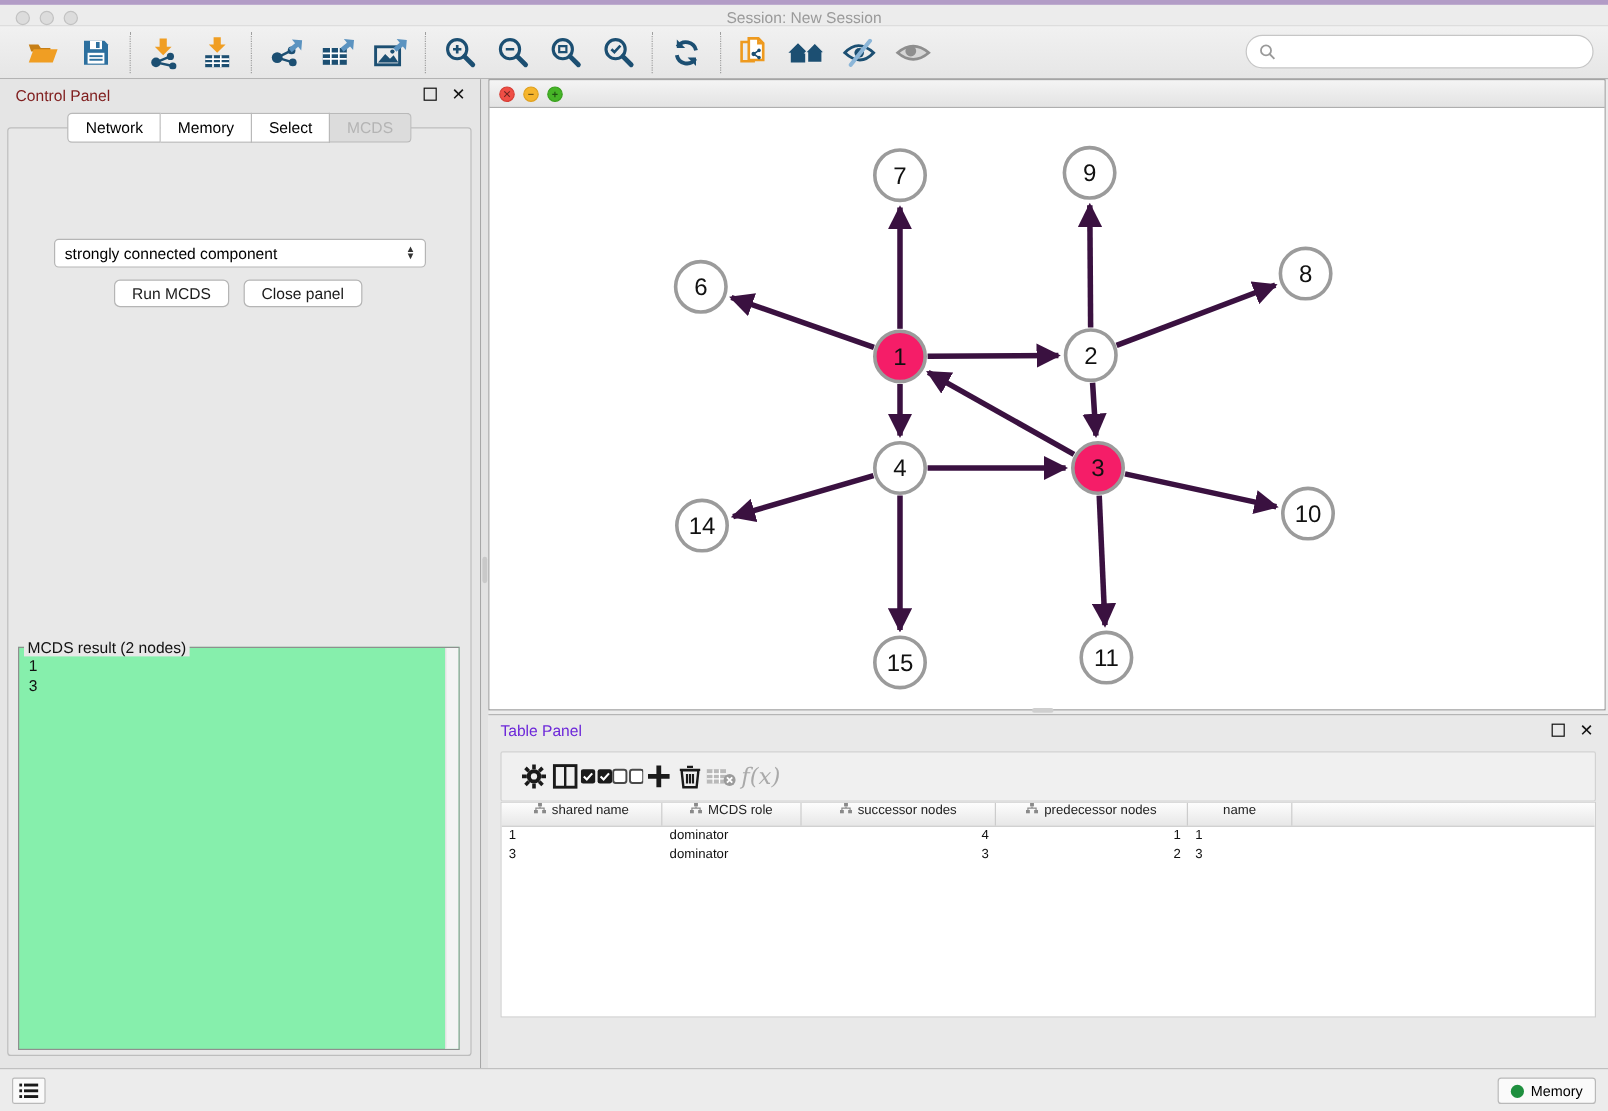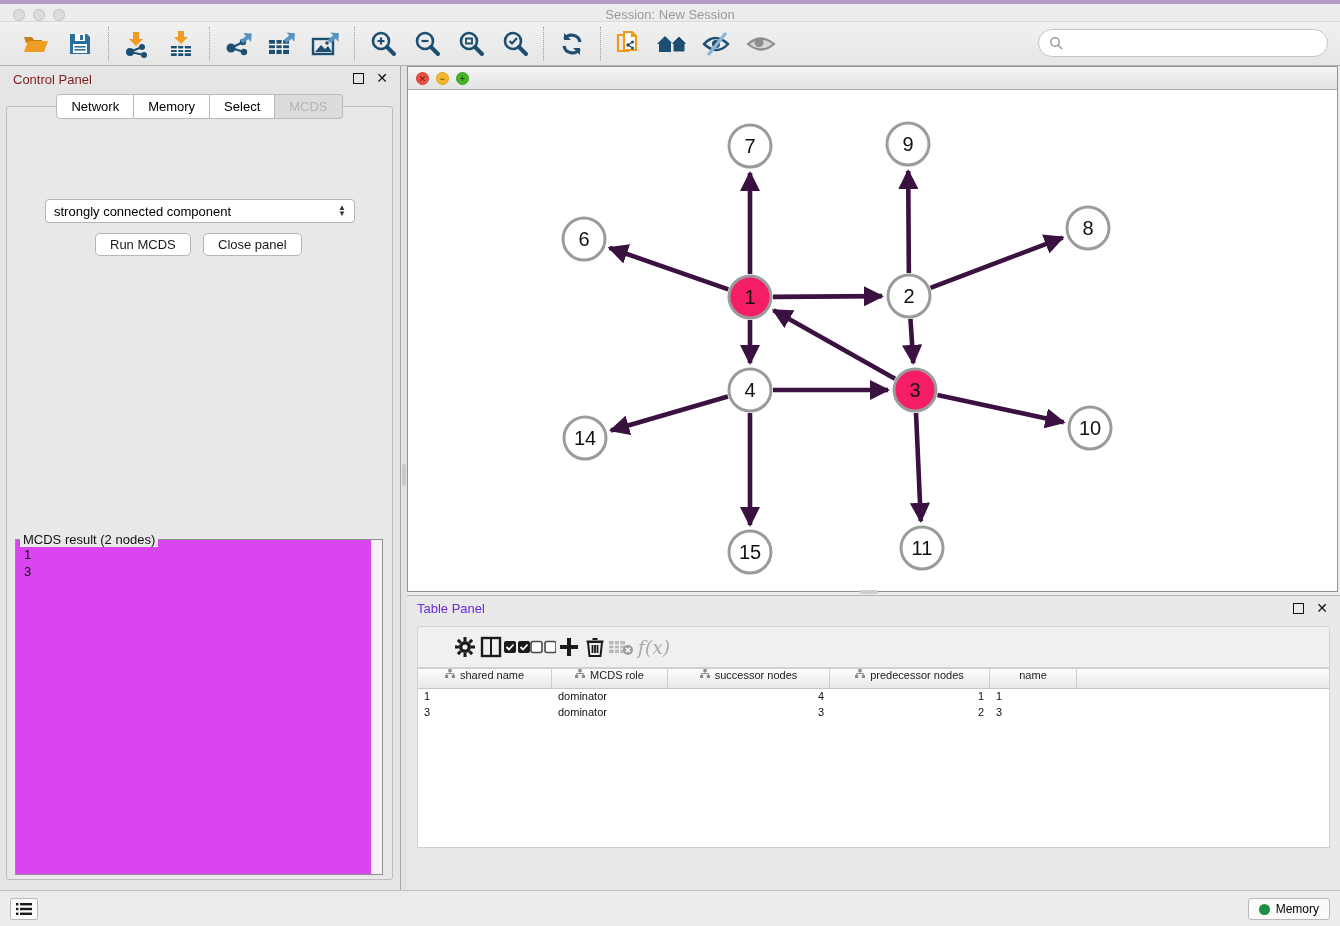--- a/index.html
+++ b/index.html
@@ -41,21 +41,21 @@
   .cp-tab:last-child { border-radius:0 4px 4px 0; }
   .cp-tab.active { background:#dcdcdc; color:#b4b4b4; }
   #opt-label { position:absolute; left:0; width:100%; top:70px; text-align:center; font-size:13px; color:#1a1a1a; }
   #criterion-select { position:absolute; left:38px; top:92px; width:310px; height:24px;
     background:#fff; border:1px solid #b5b5b5; border-radius:4px; font-size:13px;
     display:flex; align-items:center; padding:0 8px; cursor:pointer; }
   #criterion-select .stepper { margin-left:auto; display:flex; flex-direction:column; line-height:6px; font-size:8px; color:#333; }
   .cp-btn { position:absolute; top:126px; height:23px; background:#fff; border:1px solid #b5b5b5;
     border-radius:5px; font-size:13px; padding:0 14px; cursor:pointer; color:#1a1a1a; }
   #mcds-result { position:absolute; left:8px; right:9px; top:432px; bottom:4px;
-    border:1px solid #8f8f8f; background:#d946ef; }
+    border:1px solid #8f8f8f; background:#86efac; }
   #mcds-result .legend { position:absolute; top:-8px; left:4px; background:#e8e8e8;
     font-size:13px; padding:0 3px; color:#111; }
   #mcds-result pre { font-family:"Liberation Sans","DejaVu Sans",sans-serif;
     font-size:13px; padding:6px 8px; color:#111; line-height:17px; }
   #mcds-result .vscroll { position:absolute; right:0; top:0; bottom:0; width:11px;
     background:#f4f4f4; border-left:1px solid #e0e0e0; }
   
   #v-splitter { position:absolute; left:401px; top:66px; width:6px; height:824px; background:#e2e2e2; cursor:col-resize; }
   #v-splitter .grip { position:absolute; top:398px; left:1px; width:4px; height:22px; background:#c9c9c9; border-radius:2px; }
   
@@ -68,21 +68,21 @@
     font-size:9px; font-weight:bold; color:rgba(0,0,0,.55); text-align:center; line-height:13px; cursor:pointer; }
   #graph-canvas { position:absolute; left:0; top:23px; width:929px; height:501px; background:#fff; }
   #h-splitter-grip { position:absolute; left:860px; top:590px; width:18px; height:4px; background:#cfcfcf; border-radius:2px; }
   
   #table-panel { position:absolute; left:407px; top:595px; width:933px; height:295px;
     background:#e9e9e9; border-top:1px solid #b5b5b5; }
   #tp-header { position:absolute; left:0; top:0; width:100%; height:26px; }
   #tp-header .tp-title { position:absolute; left:10px; top:5px; font-size:13px; color:#6d28d9; }
   #tp-toolbar { position:absolute; left:10px; right:10px; top:30px; height:42px;
     background:#f0f0f0; border:1px solid #d2d2d2; border-radius:2px;
-    display:flex; align-items:center; padding-left:34px; }
+    display:flex; align-items:center; padding-left:14px; }
   .tpt-btn { display:flex; align-items:center; justify-content:center; width:26px; height:26px; cursor:pointer; }
   .fx { font-family:"DejaVu Serif",serif; font-style:italic; font-size:19px; color:#a9a9a9; }
   #data-table { position:absolute; left:10px; right:10px; top:72px; bottom:42px; background:#fff; border:1px solid #cfcfcf; overflow:hidden; }
   #table-head { display:flex; height:20px; background:linear-gradient(#fdfdfd,#e7e7e7); border-bottom:1px solid #c6c6c6; }
   .th-cell { display:flex; align-items:flex-start; justify-content:center; gap:5px; font-size:11px; color:#222;
     border-right:1px solid #cccccc; height:100%; cursor:pointer; }
   .tr-row { display:flex; height:16px; font-size:11px; color:#111; }
   .td-cell { padding:1px 6px; overflow:hidden; white-space:nowrap; }
   #tp-tabs { position:absolute; left:0; right:0; bottom:8px; display:flex; justify-content:center; }
   .tp-tab { font-size:13px; padding:4px 13px; background:#fff; border:1px solid #b9b9b9; border-left:none; cursor:pointer; }

